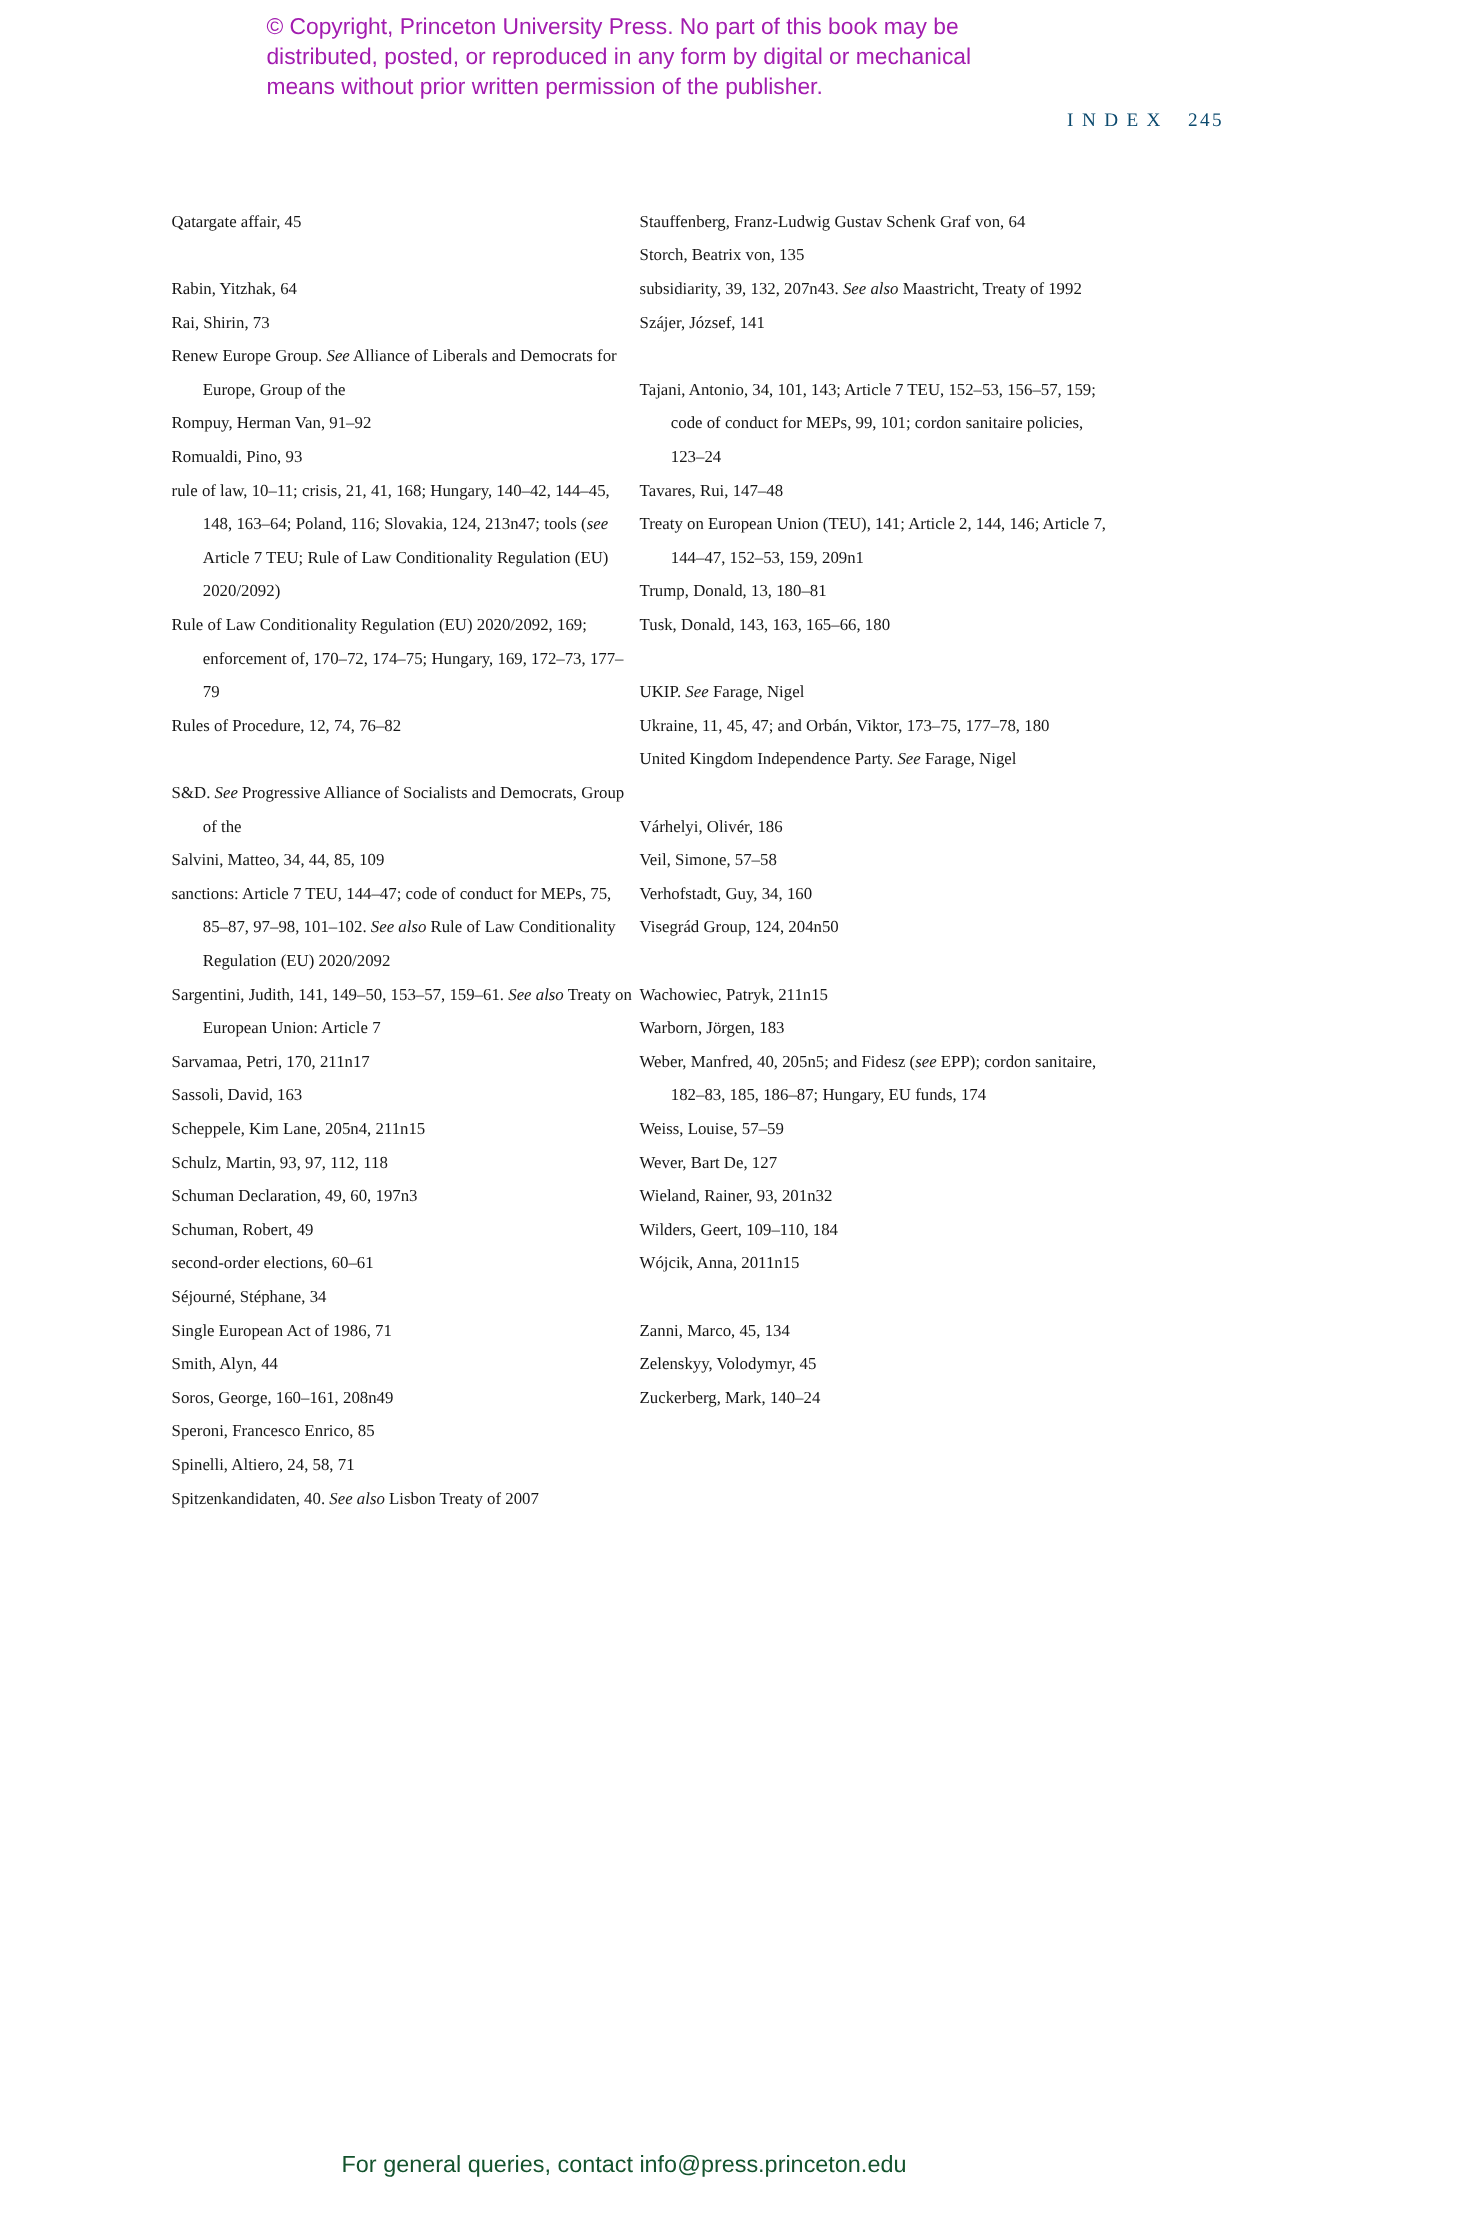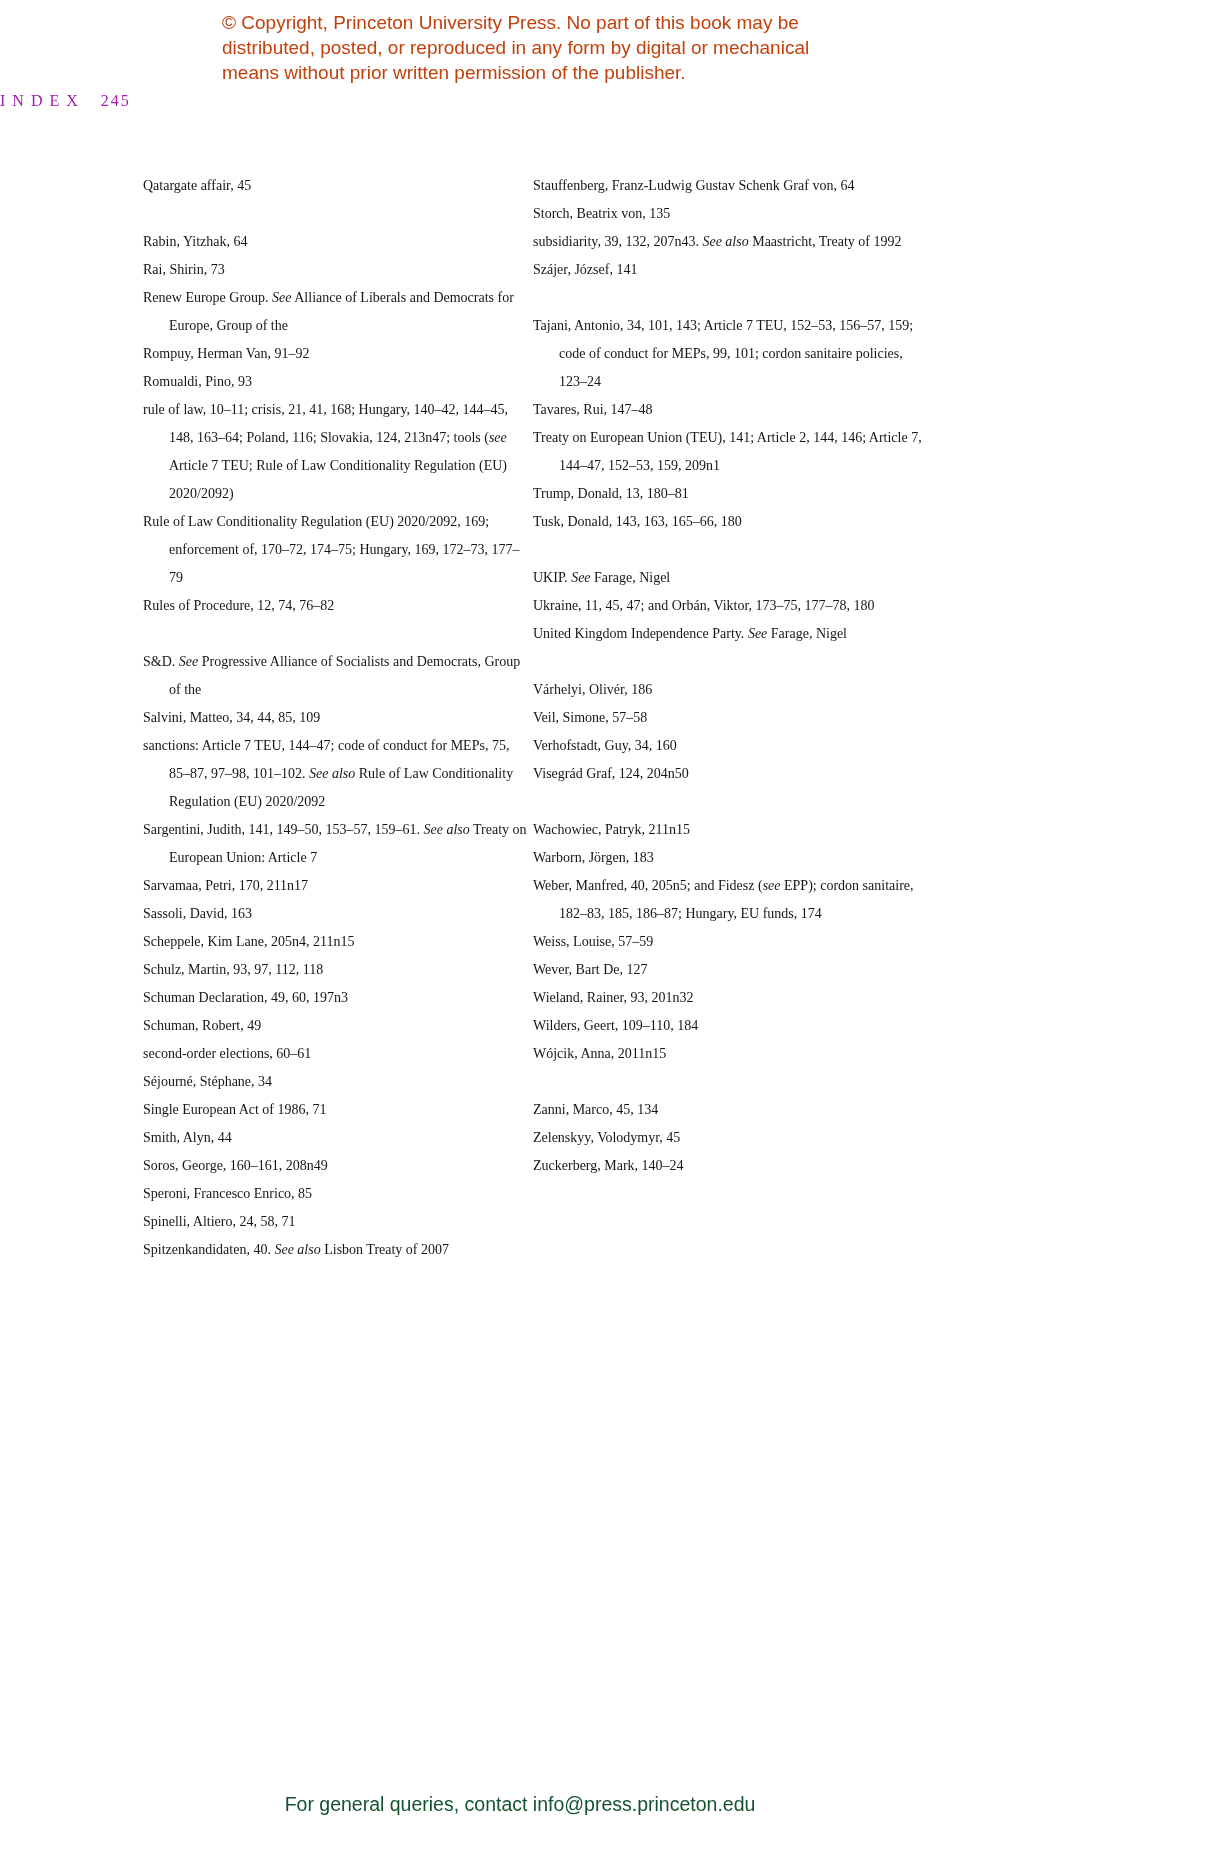--- a/index.html
+++ b/index.html
@@ -16,30 +16,30 @@
     overflow: hidden;
   }
   .copyright-notice {
     position: absolute;
     left: 222px;
     top: 10px;
     width: 600px;
     font-family: "Liberation Sans", sans-serif;
     font-size: 19px;
     line-height: 25px;
-    color: #c2410c;
+    color: #a21caf;
   }
   .running-head {
     position: absolute;
     left: 0;
     top: 92px;
     width: 1020px;
-    text-align: left;
+    text-align: right;
     font-size: 16px;
-    color: #a21caf;
+    color: #0c4a6e;
   }
   .rh-title {
     letter-spacing: 7px;
   }
   .rh-page {
     margin-left: 16px;
     letter-spacing: 2px;
   }
   .index-columns {
     position: absolute;
@@ -140,21 +140,21 @@
         </div>
         <div class="index-group">
           <div class="index-entry"><span class="entry-text">UKIP. </span><span class="see-ref">See</span><span class="entry-text"> Farage, Nigel</span></div>
           <div class="index-entry"><span class="entry-text">Ukraine, 11, 45, 47; and Orbán, Viktor, 173–75, 177–78, 180</span></div>
           <div class="index-entry"><span class="entry-text">United Kingdom Independence Party. </span><span class="see-ref">See</span><span class="entry-text"> Farage, Nigel</span></div>
         </div>
         <div class="index-group">
           <div class="index-entry"><span class="entry-text">Várhelyi, Olivér, 186</span></div>
           <div class="index-entry"><span class="entry-text">Veil, Simone, 57–58</span></div>
           <div class="index-entry"><span class="entry-text">Verhofstadt, Guy, 34, 160</span></div>
-          <div class="index-entry"><span class="entry-text">Visegrád Graf, 124, 204n50</span></div>
+          <div class="index-entry"><span class="entry-text">Visegrád Group, 124, 204n50</span></div>
         </div>
         <div class="index-group">
           <div class="index-entry"><span class="entry-text">Wachowiec, Patryk, 211n15</span></div>
           <div class="index-entry"><span class="entry-text">Warborn, Jörgen, 183</span></div>
           <div class="index-entry"><span class="entry-text">Weber, Manfred, 40, 205n5; and Fidesz (</span><span class="see-ref">see</span><span class="entry-text"> EPP); cordon sanitaire, 182–83, 185, 186–87; Hungary, EU funds, 174</span></div>
           <div class="index-entry"><span class="entry-text">Weiss, Louise, 57–59</span></div>
           <div class="index-entry"><span class="entry-text">Wever, Bart De, 127</span></div>
           <div class="index-entry"><span class="entry-text">Wieland, Rainer, 93, 201n32</span></div>
           <div class="index-entry"><span class="entry-text">Wilders, Geert, 109–110, 184</span></div>
           <div class="index-entry"><span class="entry-text">Wójcik, Anna, 2011n15</span></div>

